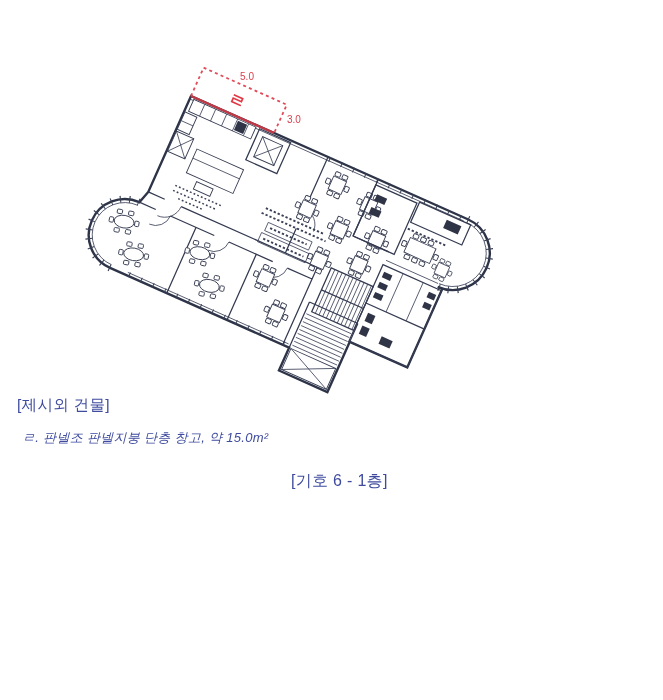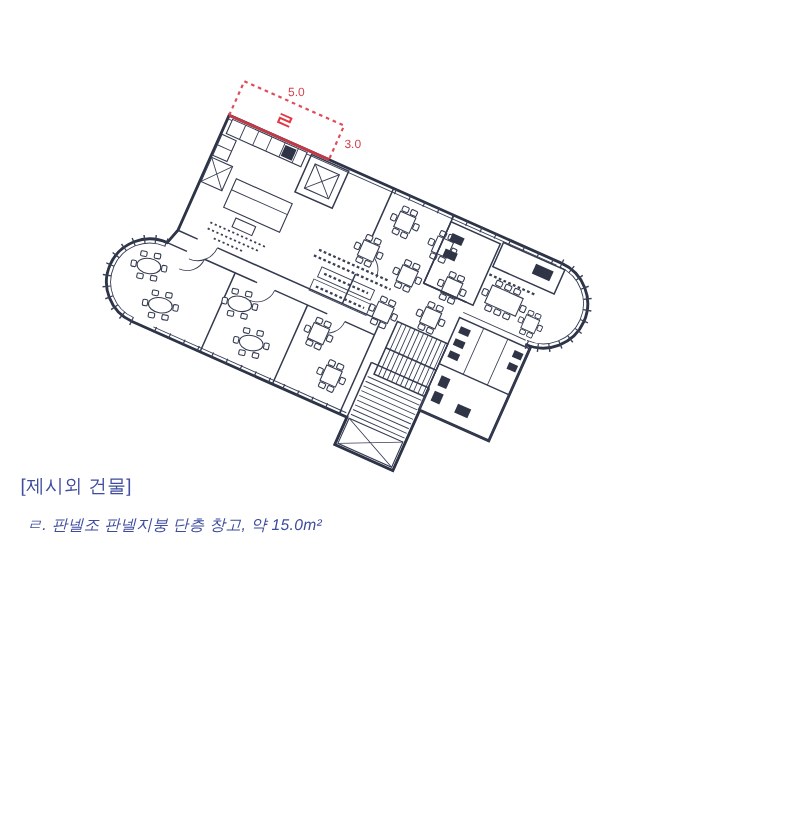--- a/index.html
+++ b/index.html
@@ -178,13 +178,14 @@
         <text class="shed" x="44" y="-9" text-anchor="middle">ㄹ</text>
       </g>
     </g>
 
     <text class="red-text" x="247" y="80" text-anchor="middle">5.0</text>
     <text class="red-text" x="287" y="123">3.0</text>
   </svg>
 
   <div class="cap cap1">[제시외 건물]</div>
   <div class="cap cap2">ㄹ. 판넬조 판넬지붕 단층 창고, 약 15.0m²</div>
+  <div class="cap cap3">[기호 6 - 1층]</div>
 </div>
 
 </body></html>

